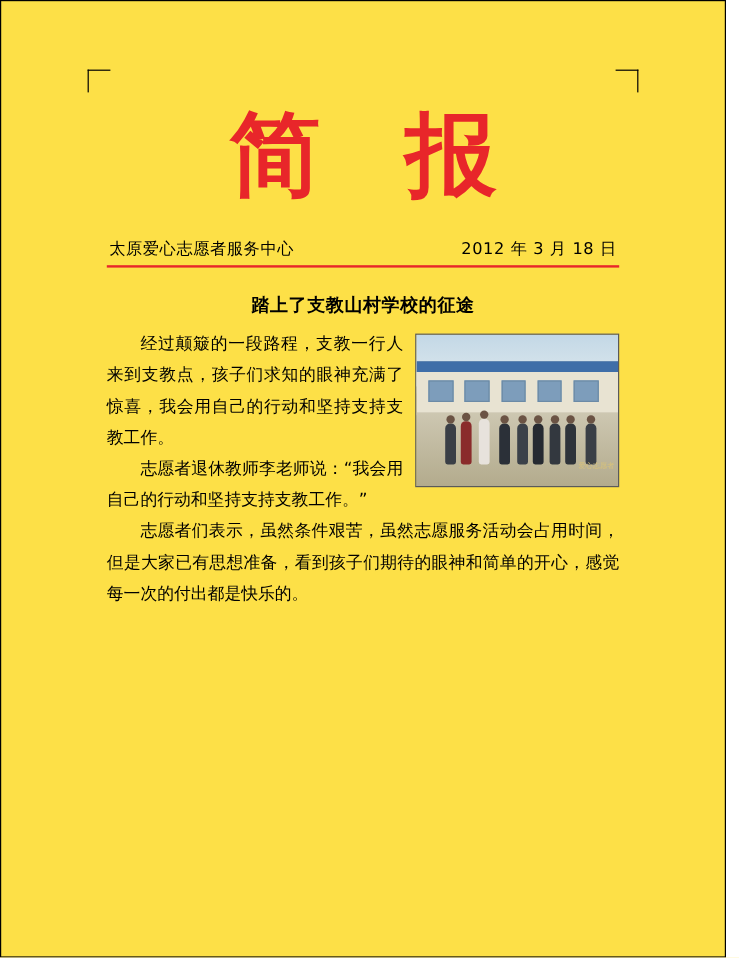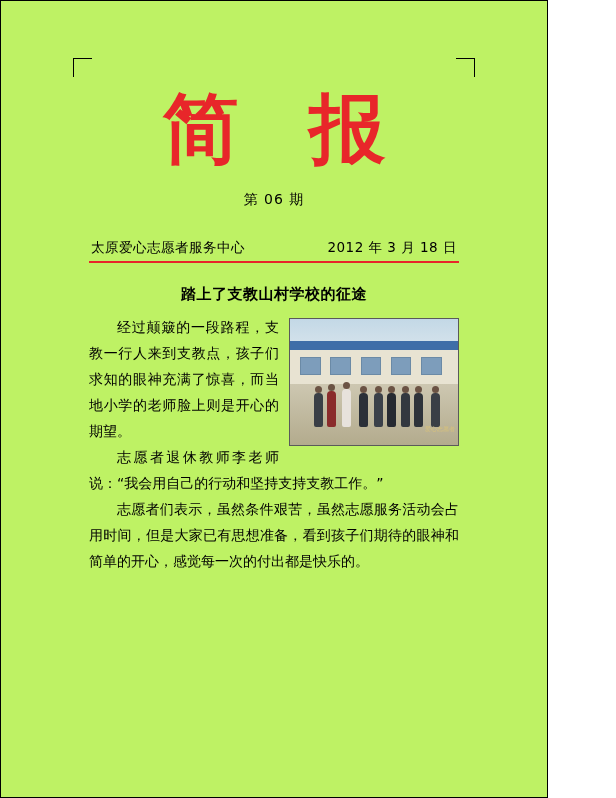--- a/index.html
+++ b/index.html
@@ -5,25 +5,25 @@
   html, body {
     margin: 0;
     padding: 0;
     background: #ffffff;
   }
   body {
     font-family: "Liberation Serif", serif;
   }
   .page {
     position: relative;
-    width: 548px;
+    width: 605px;
     height: 798px;
     box-sizing: border-box;
     border: 1px solid #000000;
-    background: #bef264;
+    background: #fde047;
     overflow: hidden;
   }
   
   .crop {
     position: absolute;
     width: 18px;
     height: 18px;
   }
   .crop.tl { left: 72px; top: 57px; border-left: 1px solid #000; border-top: 1px solid #000; }
   .crop.tr { right: 72px; top: 57px; border-right: 1px solid #000; border-top: 1px solid #000; }
@@ -168,21 +168,20 @@
 
 <div class="page">
 
   <div class="crop tl"></div>
   <div class="crop tr"></div>
 
   <div class="content">
 
     <div class="masthead">简 报</div>
 
-    <div class="issue">第 06 期</div>
 
     <div class="meta-row">
       <span class="issuer">太原爱心志愿者服务中心</span>
       <span class="date">2012 年 3 月 18 日</span>
     </div>
     <div class="red-rule"></div>
 
     <div class="article-title">踏上了支教山村学校的征途</div>
 
     <div class="body-text">
@@ -202,19 +201,19 @@
         <div class="person p3"></div>
         <div class="person p4"></div>
         <div class="person p5"></div>
         <div class="person p6"></div>
         <div class="person p7"></div>
         <div class="person p8"></div>
         <div class="person p9"></div>
         <div class="wm">爱心志愿者</div>
       </div>
 
-      <p>经过颠簸的一段路程，支教一行人来到支教点，孩子们求知的眼神充满了惊喜，而当地小学的老师脸上则是开心的期望。</p>
+      <p>经过颠簸的一段路程，支教一行人来到支教点，孩子们求知的眼神充满了惊喜，我会用自己的行动和坚持支持支教工作。</p>
       <p>志愿者退休教师李老师说：“我会用自己的行动和坚持支持支教工作。”</p>
       <p>志愿者们表示，虽然条件艰苦，虽然志愿服务活动会占用时间，但是大家已有思想准备，看到孩子们期待的眼神和简单的开心，感觉每一次的付出都是快乐的。</p>
     </div>
 
   </div>
 </div>
 
 </body></html>

